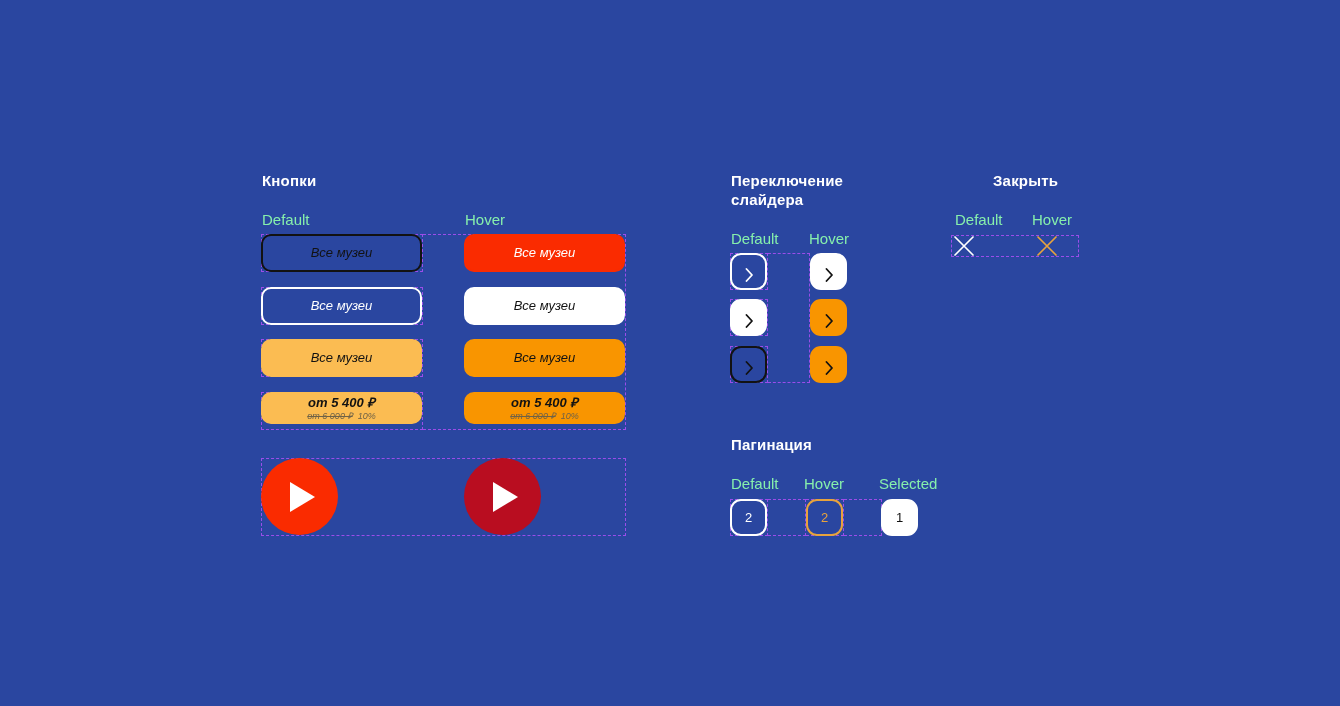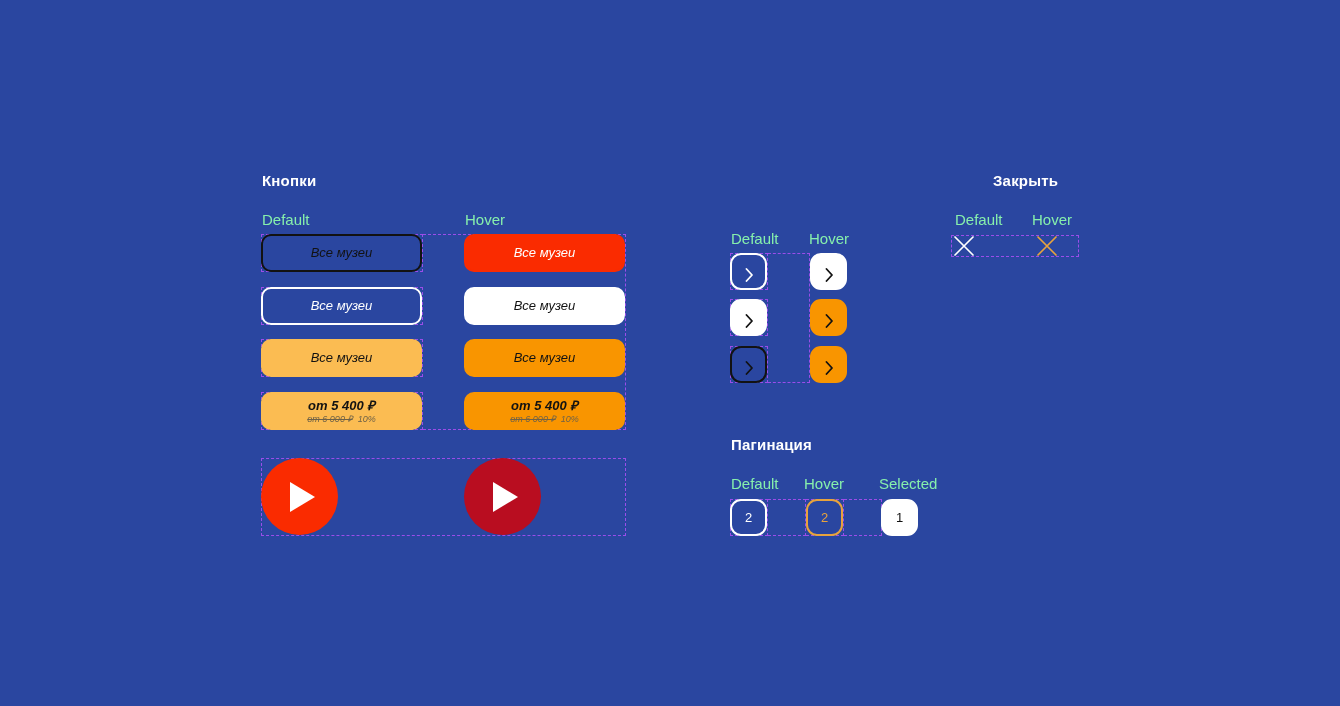--- a/index.html
+++ b/index.html
@@ -98,21 +98,21 @@
     background: #f99500;
     color: #121212;
     border-color: #f99500;
   }
 
   
   .pill-price {
     flex-direction: column;
     justify-content: center;
     gap: 1px;
-    height: 38px;
+    height: 32px;
   }
   .price-main {
     font-size: 13px;
     font-weight: bold;
     color: #121212;
     line-height: 15px;
   }
   .price-sub {
     font-size: 9px;
     line-height: 11px;
@@ -253,20 +253,22 @@
 
   <div class="guide" style="left:261px; top:458px; width:365px; height:78px;"></div>
 
   <button class="play play-default" style="left:261px; top:458px;">
     <span class="play-tri"></span>
   </button>
   <button class="play play-hover" style="left:464px; top:458px;">
     <span class="play-tri"></span>
   </button>
 
+  <div class="section-title" style="left:731px; top:171px;">Переключение
+слайдера</div>
 
   <div class="state-label" style="left:731px; top:230px;">Default</div>
   <div class="state-label" style="left:809px; top:230px;">Hover</div>
 
   <div class="guide" style="left:730px; top:253px; width:38px; height:37px;"></div>
   <div class="guide" style="left:730px; top:299px; width:38px; height:37px;"></div>
   <div class="guide" style="left:730px; top:346px; width:38px; height:37px;"></div>
   <div class="guide" style="left:768px; top:253px; width:42px; height:130px; border-left:none;"></div>
 
   <button class="sq sq-outline-white" style="left:730px; top:253px;">

